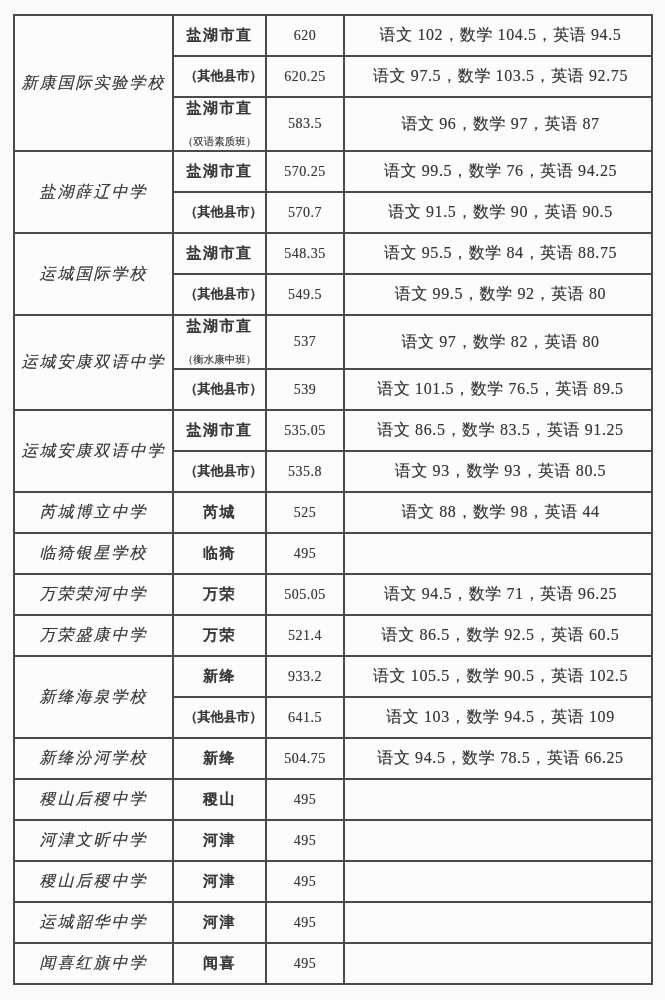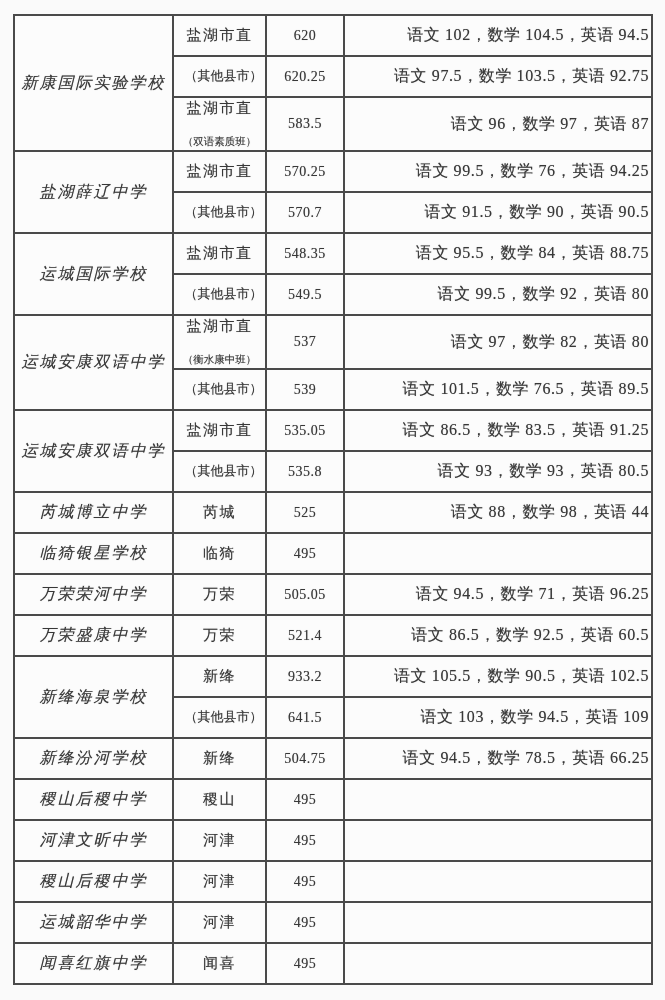--- a/index.html
+++ b/index.html
@@ -40,38 +40,39 @@
   .school-cell {
     font-size: 16px;
     letter-spacing: 2px;
     font-style: italic;
   }
   .district-cell { line-height: 1.15; }
   .district {
     display: block;
     font-size: 15px;
     letter-spacing: 1.5px;
+    font-weight: bold;
   }
   .district.paren {
     font-size: 13px;
     letter-spacing: 0;
     padding-left: 8px;
   }
   .district-note {
     display: block;
     font-size: 10.5px;
     letter-spacing: 0;
     margin-top: 19px;
   }
   .score-cell {
     font-size: 14px;
     letter-spacing: 0.5px;
   }
   .subjects-cell {
-    text-align: right;
+    text-align: center;
     padding-left: 7px;
     padding-right: 2px;
     font-size: 16px;
     letter-spacing: 0.6px;
     white-space: nowrap;
     border-radius: 19px;
   }
 </style>
 </head>
 <body>

